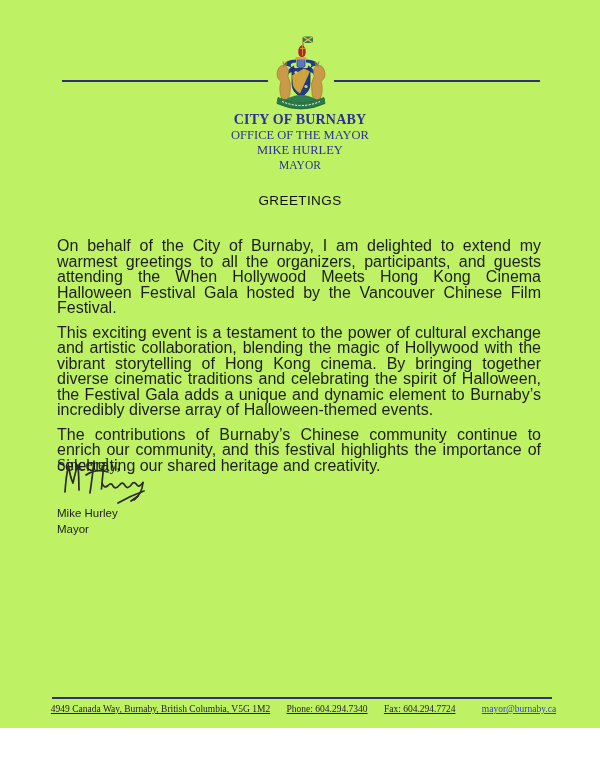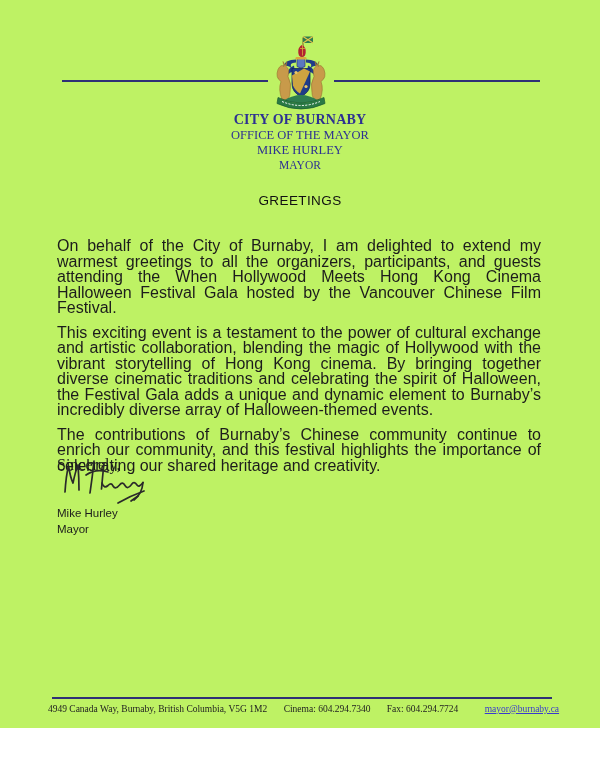--- a/index.html
+++ b/index.html
@@ -115,21 +115,21 @@
     position: absolute;
     top: 704px;
     left: 0;
     width: 600px;
     text-align: center;
     font-family: "Liberation Serif", serif;
     font-size: 9.5px;
     color: #222;
     white-space: nowrap;
   }
-  .footer-text .seg { margin: 4px 7px; }
+  .footer-text .seg { margin: 4px 7px; text-decoration: underline; }
   .footer-text .email-link {
     color: #3a3ace;
     text-decoration: underline;
     cursor: pointer;
     margin-left: 17px;
   }
 </style>
 </head>
 <body>
 
@@ -214,18 +214,18 @@
   </div>
 
   <div class="signer">
     <div>Mike Hurley</div>
     <div>Mayor</div>
   </div>
 
   <div class="footer-rule"></div>
   <div class="footer-text">
     <span class="seg">4949 Canada Way, Burnaby, British Columbia, V5G 1M2</span>
-    <span class="seg">Cinema: 604.294.7340</span>
+    <span class="seg">Phone: 604.294.7340</span>
     <span class="seg">Fax: 604.294.7724</span>
     <a class="email-link">mayor@burnaby.ca</a>
   </div>
 
 </div>
 
 </body></html>

